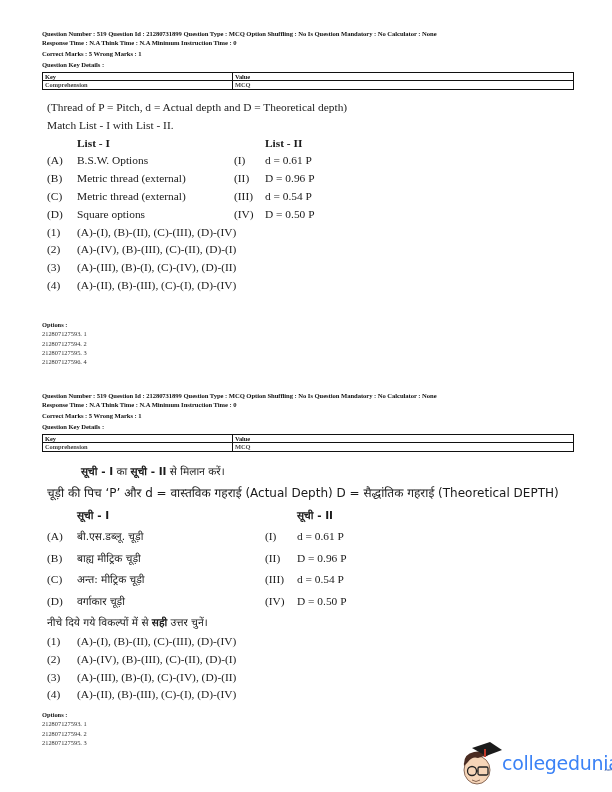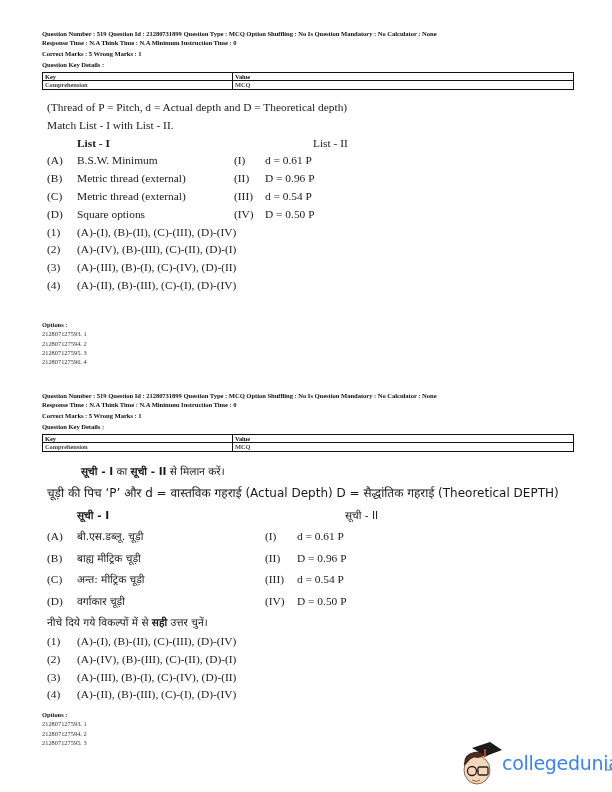--- a/index.html
+++ b/index.html
@@ -16,21 +16,21 @@
   table.kv td.k { width: 185px; }
   table.kv tr.head td { font-weight: bold; color: #111; }
   table.kv tr.body td { color: #444; }
   .q { position: absolute; left: 47px; font-family: "Liberation Serif", serif; font-size: 11.4px; color: #1a1a1a; }
   .q .row { height: 17.8px; line-height: 17.8px; white-space: nowrap; position: relative; }
   .q .c1 { position: absolute; left: 0; }
   .q .c2 { position: absolute; left: 30px; }
   .q .c3 { position: absolute; left: 187px; }
   .q .c4 { position: absolute; left: 218px; }
   .q .hdr1 { position: absolute; left: 30px; font-weight: bold; }
-  .q .hdr2 { position: absolute; left: 218px; font-weight: normal; margin-left: 48px; }
+  .q .hdr2 { position: absolute; left: 218px; font-weight: bold; }
   .q .o1 { position: absolute; left: 0; }
   .q .o2 { position: absolute; left: 30px; text-align: center; }
   .q b { font-weight: bold; }
   .opts { position: absolute; left: 42px; font-family: "Liberation Serif", serif; font-size: 6.4px; line-height: 9.3px; color: #333; }
   .opts .title { font-weight: bold; color: #111; }
   .hin { font-family: "DejaVu Sans", "Liberation Sans", sans-serif; font-size: 10.5px; }
   .logo { position: absolute; left: 460px; top: 740px; width: 150px; height: 50px; }
   .logo .word { position: absolute; left: 42px; top: 12px; font-family: "DejaVu Sans", "Liberation Sans", sans-serif; font-size: 19px; color: #3b82f6; letter-spacing: -0.3px; }
   .logo .dot { position: absolute; left: 144px; top: 27px; font-size: 4px; color: #2d4f9a; font-family: "Liberation Sans", sans-serif; }
 </style>
@@ -58,21 +58,21 @@
 
 <div class="q" style="top:99px;">
   <div class="row">(Thread of P = Pitch, d = Actual depth and D = Theoretical depth)</div>
   <div class="row">Match List - I with List - II.</div>
   <div class="row">
     <span class="hdr1">List - I</span>
     <span class="hdr2">List - II</span>
   </div>
   <div class="row">
     <span class="c1">(A)</span>
-    <span class="c2">B.S.W. Minimum</span>
+    <span class="c2">B.S.W. Options</span>
     <span class="c3">(I)</span>
     <span class="c4">d = 0.61 P</span>
   </div>
   <div class="row">
     <span class="c1">(B)</span>
     <span class="c2">Metric thread (external)</span>
     <span class="c3">(II)</span>
     <span class="c4">D = 0.96 P</span>
   </div>
   <div class="row">

